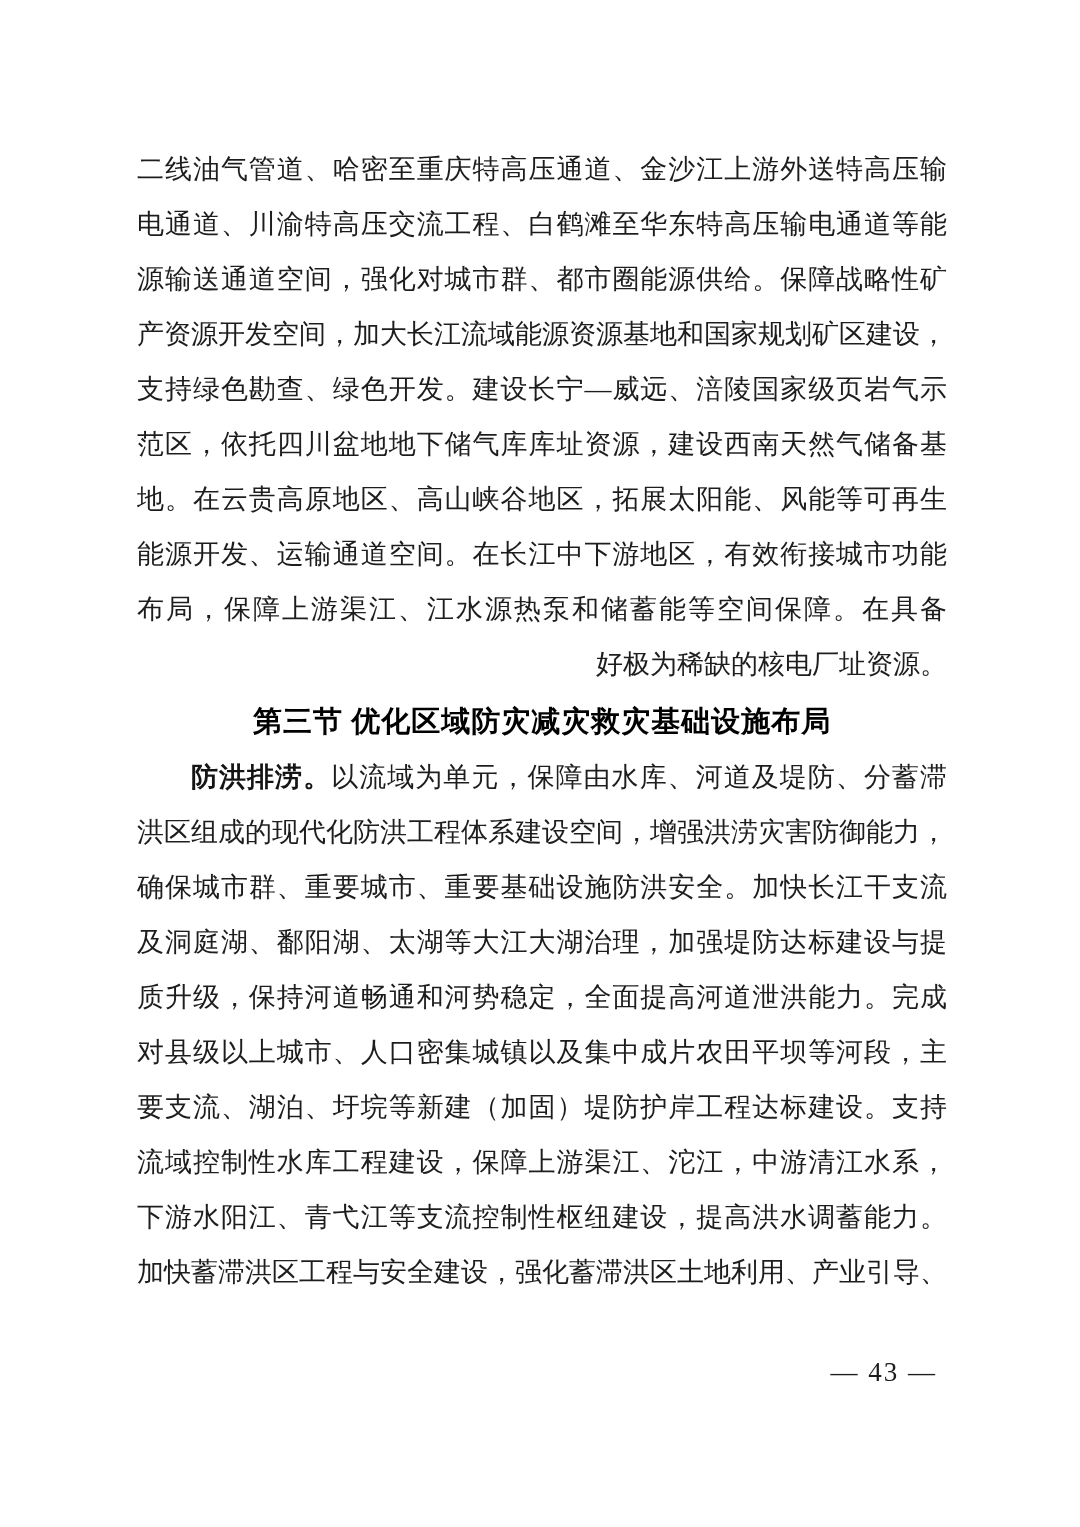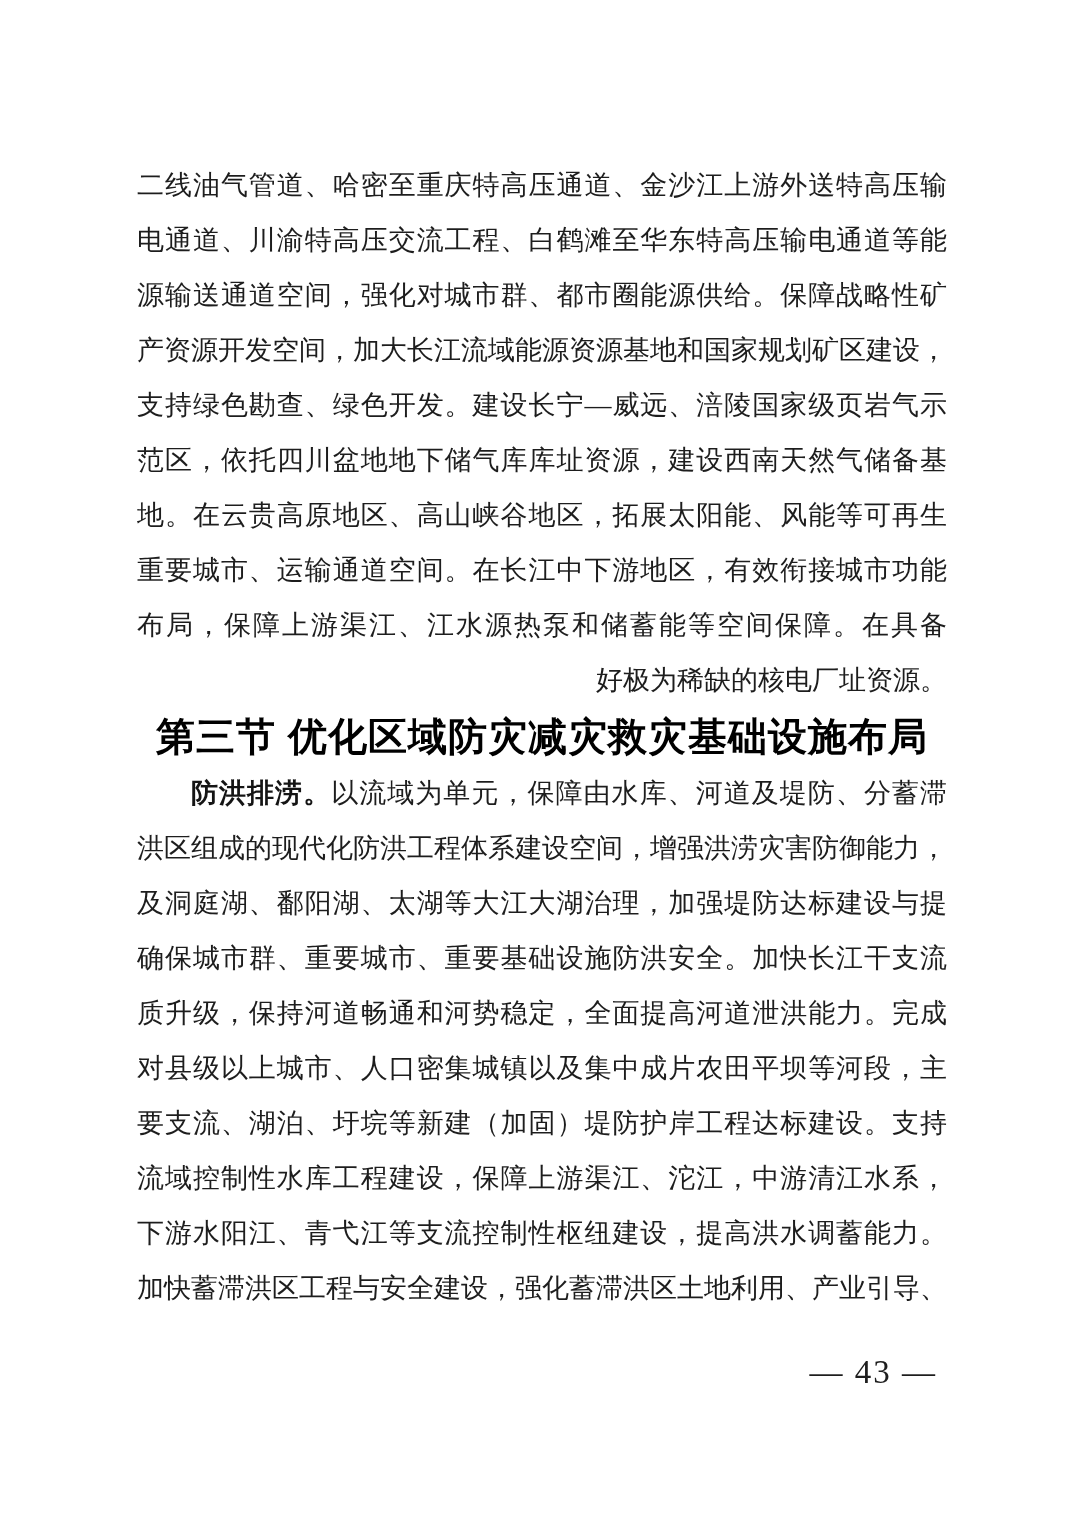--- a/index.html
+++ b/index.html
@@ -11,21 +11,21 @@
     position: relative;
     width: 1080px;
     height: 1527px;
     background: #ffffff;
     font-family: "Liberation Serif", serif;
     overflow: hidden;
   }
   .content {
     position: absolute;
     left: 137px;
-    top: 158px;
+    top: 142px;
     width: 810px;
   }
   .line {
     font-size: 27px;
     line-height: 55px;
     height: 55px;
     color: #1d1d1d;
     text-align: right;
     overflow: hidden;
   }
@@ -37,63 +37,63 @@
     text-indent: 54px;
   }
   .lead {
     font-weight: 700;
     color: #141414;
   }
   .heading {
     margin: 0;
     height: 58px;
     line-height: 58px;
-    font-size: 39px;
+    font-size: 29px;
     font-weight: 700;
     text-align: center;
     color: #000000;
-    font-family: Liberation Sans, sans-serif;
+    font-family: Liberation Serif, serif;
     letter-spacing: 1px;
   }
   .page-number {
     position: absolute;
     right: 143px;
     top: 1352px;
-    font-size: 33px;
+    font-size: 27px;
     line-height: 40px;
     color: #1d1d1d;
     letter-spacing: 2px;
   }
 </style>
 </head>
 <body>
 
 <div class="sheet">
   <div class="content">
 
     <div>
       <div class="line j">二线油气管道、哈密至重庆特高压通道、金沙江上游外送特高压输</div>
       <div class="line j">电通道、川渝特高压交流工程、白鹤滩至华东特高压输电通道等能</div>
       <div class="line j">源输送通道空间，强化对城市群、都市圈能源供给。保障战略性矿</div>
       <div class="line j">产资源开发空间，加大长江流域能源资源基地和国家规划矿区建设，</div>
       <div class="line j">支持绿色勘查、绿色开发。建设长宁—威远、涪陵国家级页岩气示</div>
       <div class="line j">范区，依托四川盆地地下储气库库址资源，建设西南天然气储备基</div>
       <div class="line j">地。在云贵高原地区、高山峡谷地区，拓展太阳能、风能等可再生</div>
-      <div class="line j">重要城市、运输通道空间。在长江中下游地区，有效衔接城市功能</div>
+      <div class="line j">能源开发、运输通道空间。在长江中下游地区，有效衔接城市功能</div>
       <div class="line j">布局，保障上游渠江、江水源热泵和储蓄能等空间保障。在具备</div>
       <div class="line">好极为稀缺的核电厂址资源。</div>
     </div>
 
     <h2 class="heading">第三节 优化区域防灾减灾救灾基础设施布局</h2>
 
     <div>
       <div class="line j indent"><span class="lead">防洪排涝。</span><span>以流域为单元，保障由水库、河道及堤防、分蓄滞</span></div>
       <div class="line j">洪区组成的现代化防洪工程体系建设空间，增强洪涝灾害防御能力，</div>
+      <div class="line j">确保城市群、重要城市、重要基础设施防洪安全。加快长江干支流</div>
       <div class="line j">及洞庭湖、鄱阳湖、太湖等大江大湖治理，加强堤防达标建设与提</div>
-      <div class="line j">确保城市群、重要城市、重要基础设施防洪安全。加快长江干支流</div>
       <div class="line j">质升级，保持河道畅通和河势稳定，全面提高河道泄洪能力。完成</div>
       <div class="line j">对县级以上城市、人口密集城镇以及集中成片农田平坝等河段，主</div>
       <div class="line j">要支流、湖泊、圩垸等新建（加固）堤防护岸工程达标建设。支持</div>
       <div class="line j">流域控制性水库工程建设，保障上游渠江、沱江，中游清江水系，</div>
       <div class="line j">下游水阳江、青弋江等支流控制性枢纽建设，提高洪水调蓄能力。</div>
       <div class="line j">加快蓄滞洪区工程与安全建设，强化蓄滞洪区土地利用、产业引导、</div>
     </div>
 
   </div>
 

